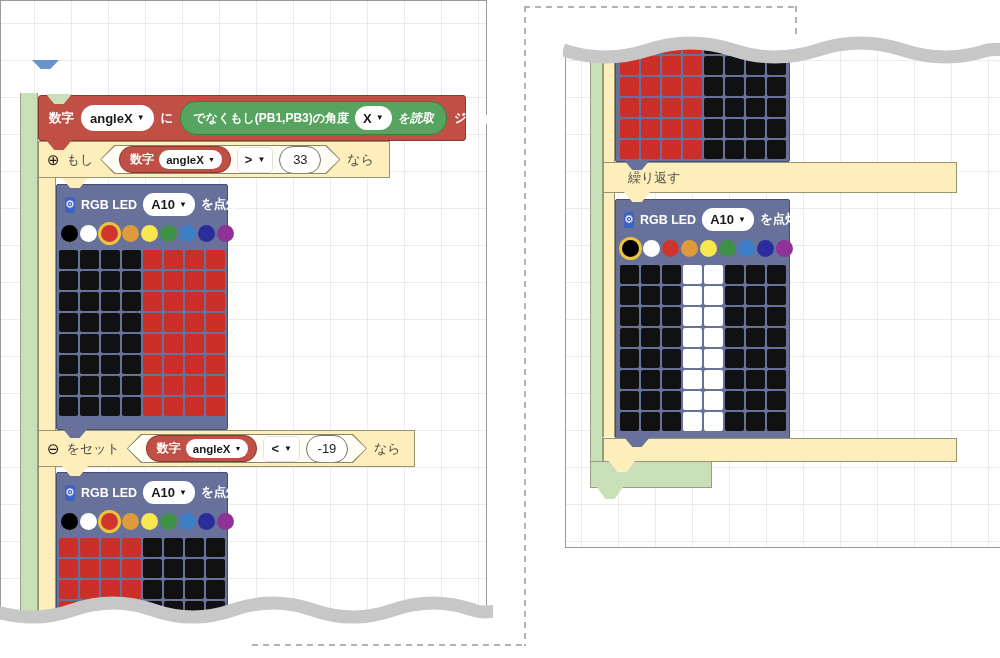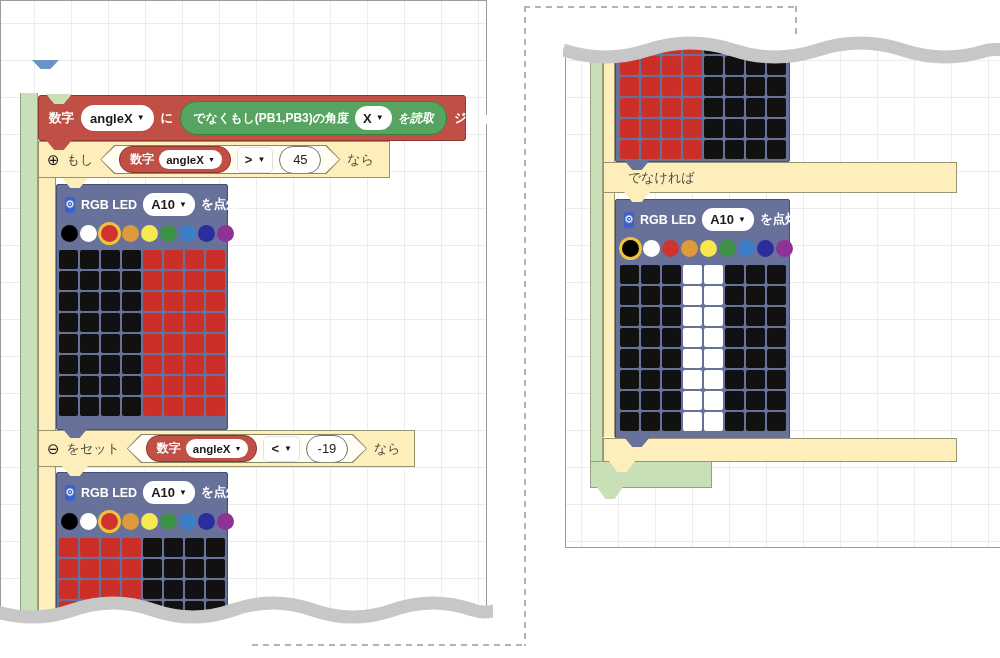--- a/index.html
+++ b/index.html
@@ -87,21 +87,21 @@
         <span class="wlabel" style="font-size:12px;">数字</span>
         <span class="vpill">
           <span>angleX</span>
           <span class="arrow" style="font-size:7px;">▼</span>
         </span>
       </span>
       <span class="cmp">
         <span>&gt;</span>
         <span class="arrow">▼</span>
       </span>
-      <span class="oval">45</span>
+      <span class="oval">33</span>
     </span>
       </span>
     <span class="dlabel">なら</span>
   </div>
   <div class="tab" style="left:62px;top:178px;width:26px;height:10px;background:#fdeebb;z-index:3;"></div>
 
   <div class="abs led" style="left:56px;top:184px;width:172px;height:246px;z-index:2;">
     <div class="led-header">
       <span class="gear">⚙</span>
       <span class="wlabel">RGB LED</span>
@@ -345,21 +345,21 @@
         <div class="cell" style="background: rgb(204, 47, 39);"></div>
         <div class="cell" style="background: rgb(17, 17, 17);"></div>
         <div class="cell" style="background: rgb(17, 17, 17);"></div>
         <div class="cell" style="background: rgb(17, 17, 17);"></div>
         <div class="cell" style="background: rgb(17, 17, 17);"></div>
       </div>
   </div>
   <div class="tab" style="left:624px;top:160px;width:26px;height:10px;background:#67719a;z-index:3;"></div>
 
   <div class="abs yrow" style="left:603px;top:162px;width:354px;height:31px;padding-left:24px;z-index:2;">
-    <span class="dlabel">でなければ</span>
+    <span class="dlabel">繰り返す</span>
   </div>
   <div class="tab" style="left:624px;top:192px;width:26px;height:10px;background:#fdeebb;z-index:3;"></div>
 
   <div class="abs led" style="left:615px;top:199px;width:175px;height:240px;z-index:2;">
     <div class="led-header">
       <span class="gear">⚙</span>
       <span class="wlabel">RGB LED</span>
       <span class="pill">
         <span>A10</span>
         <span class="arrow">▼</span>

